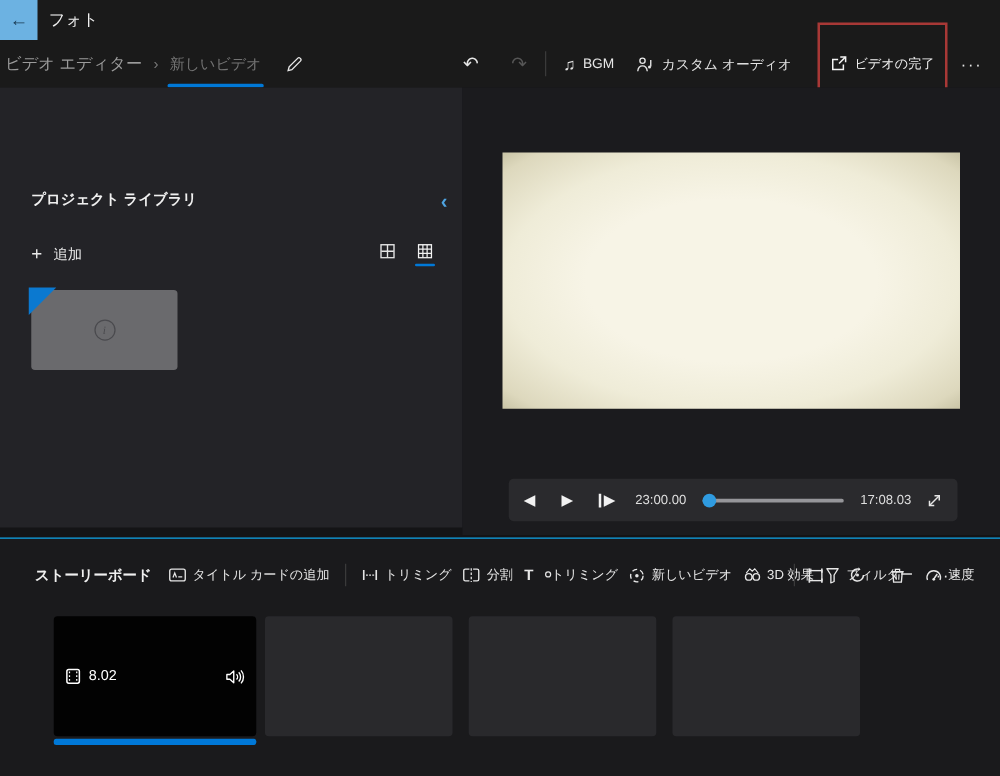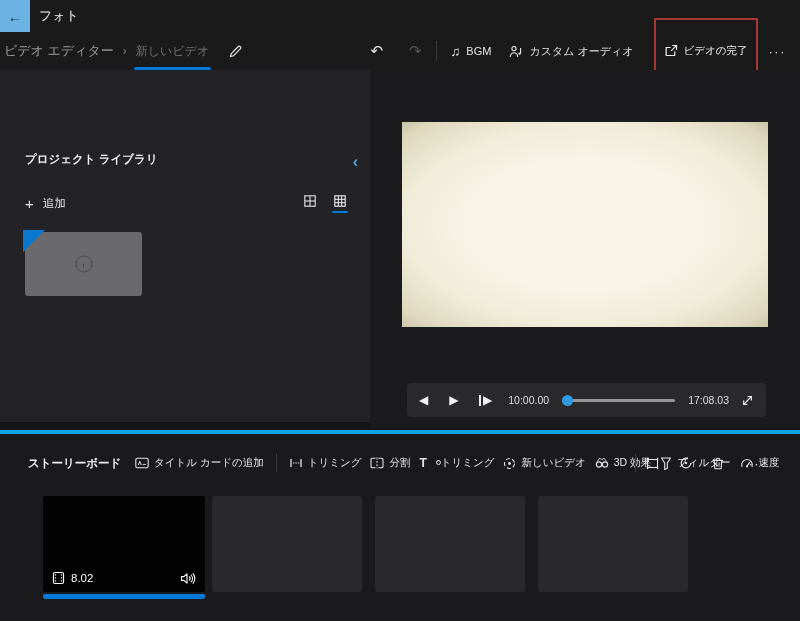--- a/index.html
+++ b/index.html
@@ -59,32 +59,32 @@
   .t-play { margin-right:21px; }
   .t-next { margin-right:16px; }
   .t-next .frame-bar { width:2px; height:11px; background:#f2f2f2; margin-right:1.5px; display:inline-block; }
   .t-time { font-size:10.5px; color:#dedede; white-space:nowrap; }
   .slider { flex:1; position:relative; height:14px; margin:0 13px; cursor:pointer; }
   .slider .track { position:absolute; top:6px; left:0; right:0; height:2.5px; background:#96969a; border-radius:2px; }
   .slider .knob { position:absolute; top:2px; left:0; width:11px; height:11px; border-radius:50%; background:#2f9be0; }
   .expand-btn { background:transparent; border:none; margin-left:12px; display:flex; }
 
   
-  .storyboard { position:absolute; top:430px; left:0; width:800px; height:191px; background:#1a1a1c; border-top:4px solid #0ea5e9; }
+  .storyboard { position:absolute; top:430px; left:0; width:800px; height:191px; background:#1a1a1c; border-top:1px solid #0ea5e9; }
   .sb-toolbar { position:absolute; top:12px; left:0; right:0; height:34px; display:flex; align-items:center; padding:0 28px; }
   .sb-title { font-size:11.5px; font-weight:bold; color:#f0f0f0; width:107px; flex:none; }
   .sb-buttons { display:flex; align-items:center; gap:9px; flex:1; min-width:0; }
   .sb-btn { display:flex; align-items:center; gap:5px; font-size:10.5px; color:#e6e6e6; background:transparent; border:none; white-space:nowrap; cursor:pointer; }
   .sb-sep { width:1px; height:18px; background:#3a3a3a; margin:0 3px; flex:none; }
   .sb-right { display:flex; align-items:center; gap:19px; flex:none; margin-left:6px; }
   .sb-icon-btn { background:transparent; border:none; display:flex; align-items:center; color:#e6e6e6; }
   .text-T { font-size:12px; font-weight:bold; position:relative; line-height:10px; }
   .text-T .t-ring { position:absolute; right:-5px; bottom:-2px; width:5px; height:5px; border:1.2px solid #e6e6e6; border-radius:50%; background:#1a1a1c; }
 
-  .clip { position:absolute; top:62px; left:43px; width:162px; height:96px; background:#020202; border-radius:3px; display:flex; align-items:flex-end; padding:7px 9px; }
+  .clip { position:absolute; top:62px; left:43px; width:162px; height:96px; background:#020202; border-radius:3px; display:flex; align-items:center; padding:7px 9px; }
   .clip-bar { display:flex; align-items:center; width:100%; }
   .clip-dur { font-size:11.5px; color:#fff; margin-left:6px; }
   .clip-speaker { margin-left:auto; background:transparent; border:none; display:flex; }
   .clip-underline { position:absolute; top:160px; left:43px; width:162px; height:4.5px; background:#0078d7; border-radius:2px; }
   .slot { position:absolute; top:62px; width:150px; height:96px; background:#29292c; border-radius:3px; }
   .slot2 { left:212px; } .slot3 { left:375px; } .slot4 { left:538px; }
 
   svg { display:block; }
 </style>
 </head>
@@ -199,21 +199,21 @@
         <button class="t-btn t-prev">
             <span>◀</span>
           </button>
         <button class="t-btn t-play">
             <span>▶</span>
           </button>
         <button class="t-btn t-next">
           <span class="frame-bar"></span>
           <span>▶</span>
         </button>
-        <span class="t-time">10:00.00</span>
+        <span class="t-time">23:00.00</span>
         <div class="slider">
           <span class="track"></span>
           <span class="knob"></span>
         </div>
         <span class="t-time">17:08.03</span>
         <button class="expand-btn">
           <span>
             <svg width="13" height="13" viewBox="0 0 13 13">
                 <line x1="3" y1="10" x2="10" y2="3" stroke="#e6e6e6" stroke-width="1.2"></line>
                 <path d="M6.6 2.6h3.8v3.8" fill="none" stroke="#e6e6e6" stroke-width="1.2"></path>

